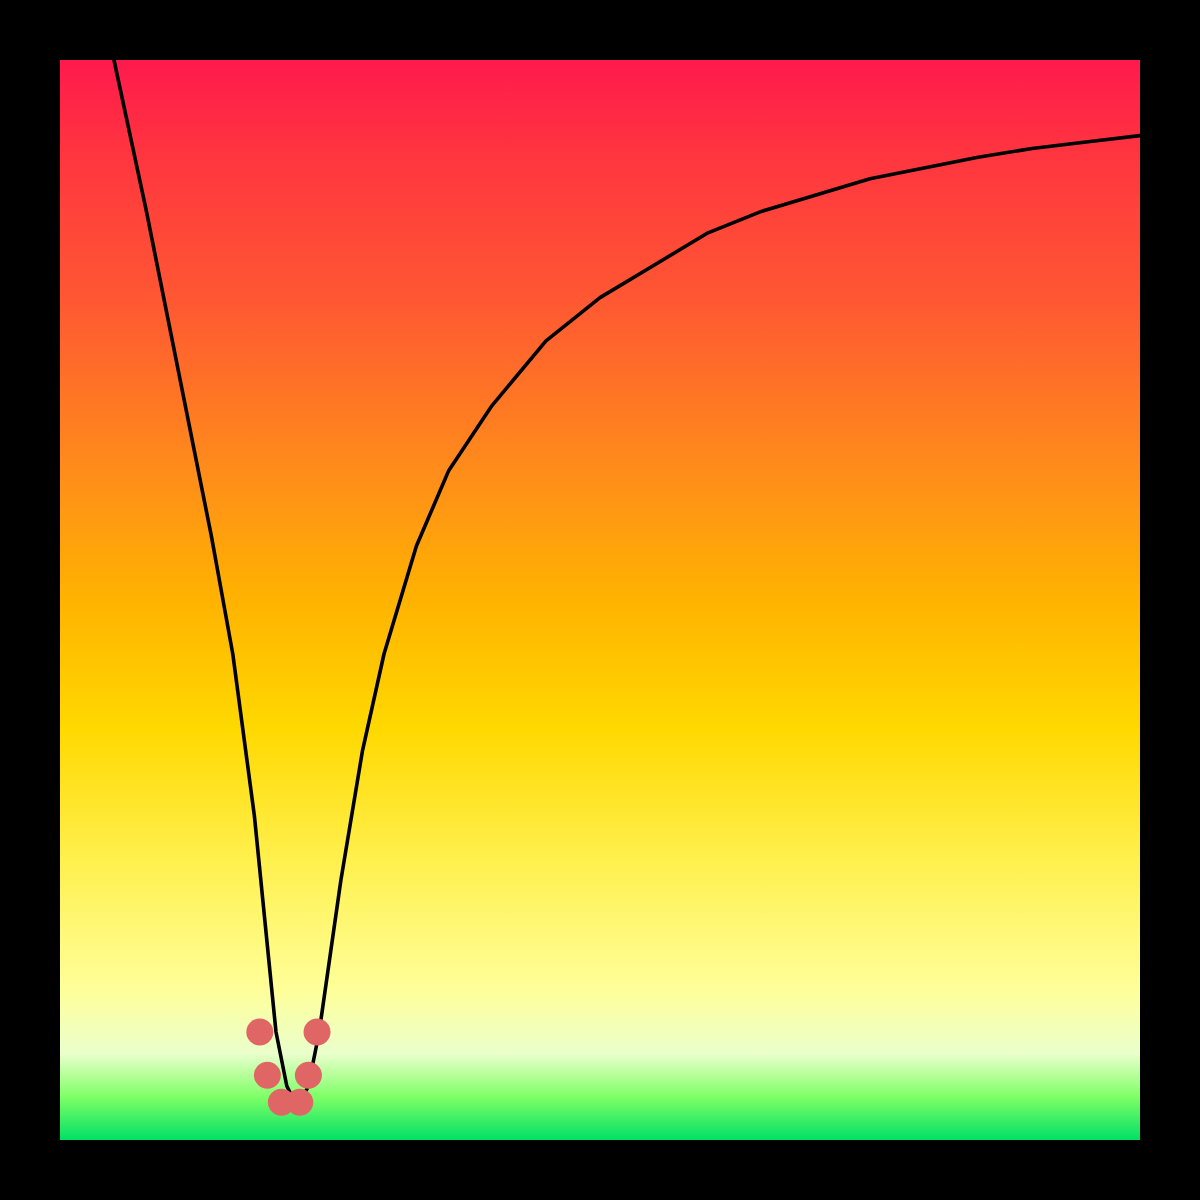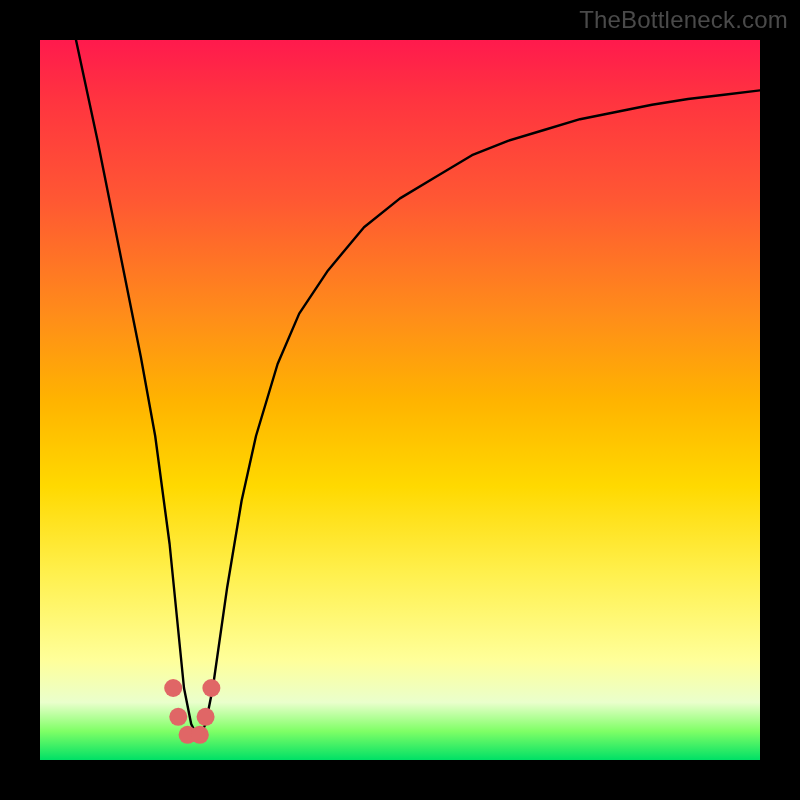--- a/index.html
+++ b/index.html
@@ -56,21 +56,20 @@
     left: 0;
     top: 0;
     width: 720px;
     height: 720px;
   }
 </style>
 </head>
 <body>
 
 <div class="frame">
-  <div class="watermark">TheBottleneck.com</div>
   <div class="plot">
     <svg class="overlay" viewBox="0 0 720 720" preserveAspectRatio="none">
       <g id="curve-group">
           <path d="M36.00 0.00 L57.60 100.80 L72.00 172.80 L86.40 244.80 L100.80 316.80 L115.20 396.00 L129.60 504.00 L136.80 576.00 L144.00 648.00 L151.20 684.00 L158.40 698.40 L165.60 684.00 L172.80 648.00 L187.20 547.20 L201.60 460.80 L216.00 396.00 L237.60 324.00 L259.20 273.60 L288.00 230.40 L324.00 187.20 L360.00 158.40 L396.00 136.80 L432.00 115.20 L468.00 100.80 L504.00 90.00 L540.00 79.20 L576.00 72.00 L612.00 64.80 L648.00 59.04 L684.00 54.72 L720.00 50.40" fill="none" stroke="#000" stroke-width="2.4" stroke-linecap="round" stroke-linejoin="round"></path>
         </g>
       <g id="marker-group">
           <circle cx="133.20" cy="648.00" r="9" fill="#e06666"></circle>
           <circle cx="138.24" cy="676.80" r="9" fill="#e06666"></circle>
           <circle cx="147.60" cy="694.80" r="9" fill="#e06666"></circle>
           <circle cx="159.84" cy="694.80" r="9" fill="#e06666"></circle>

